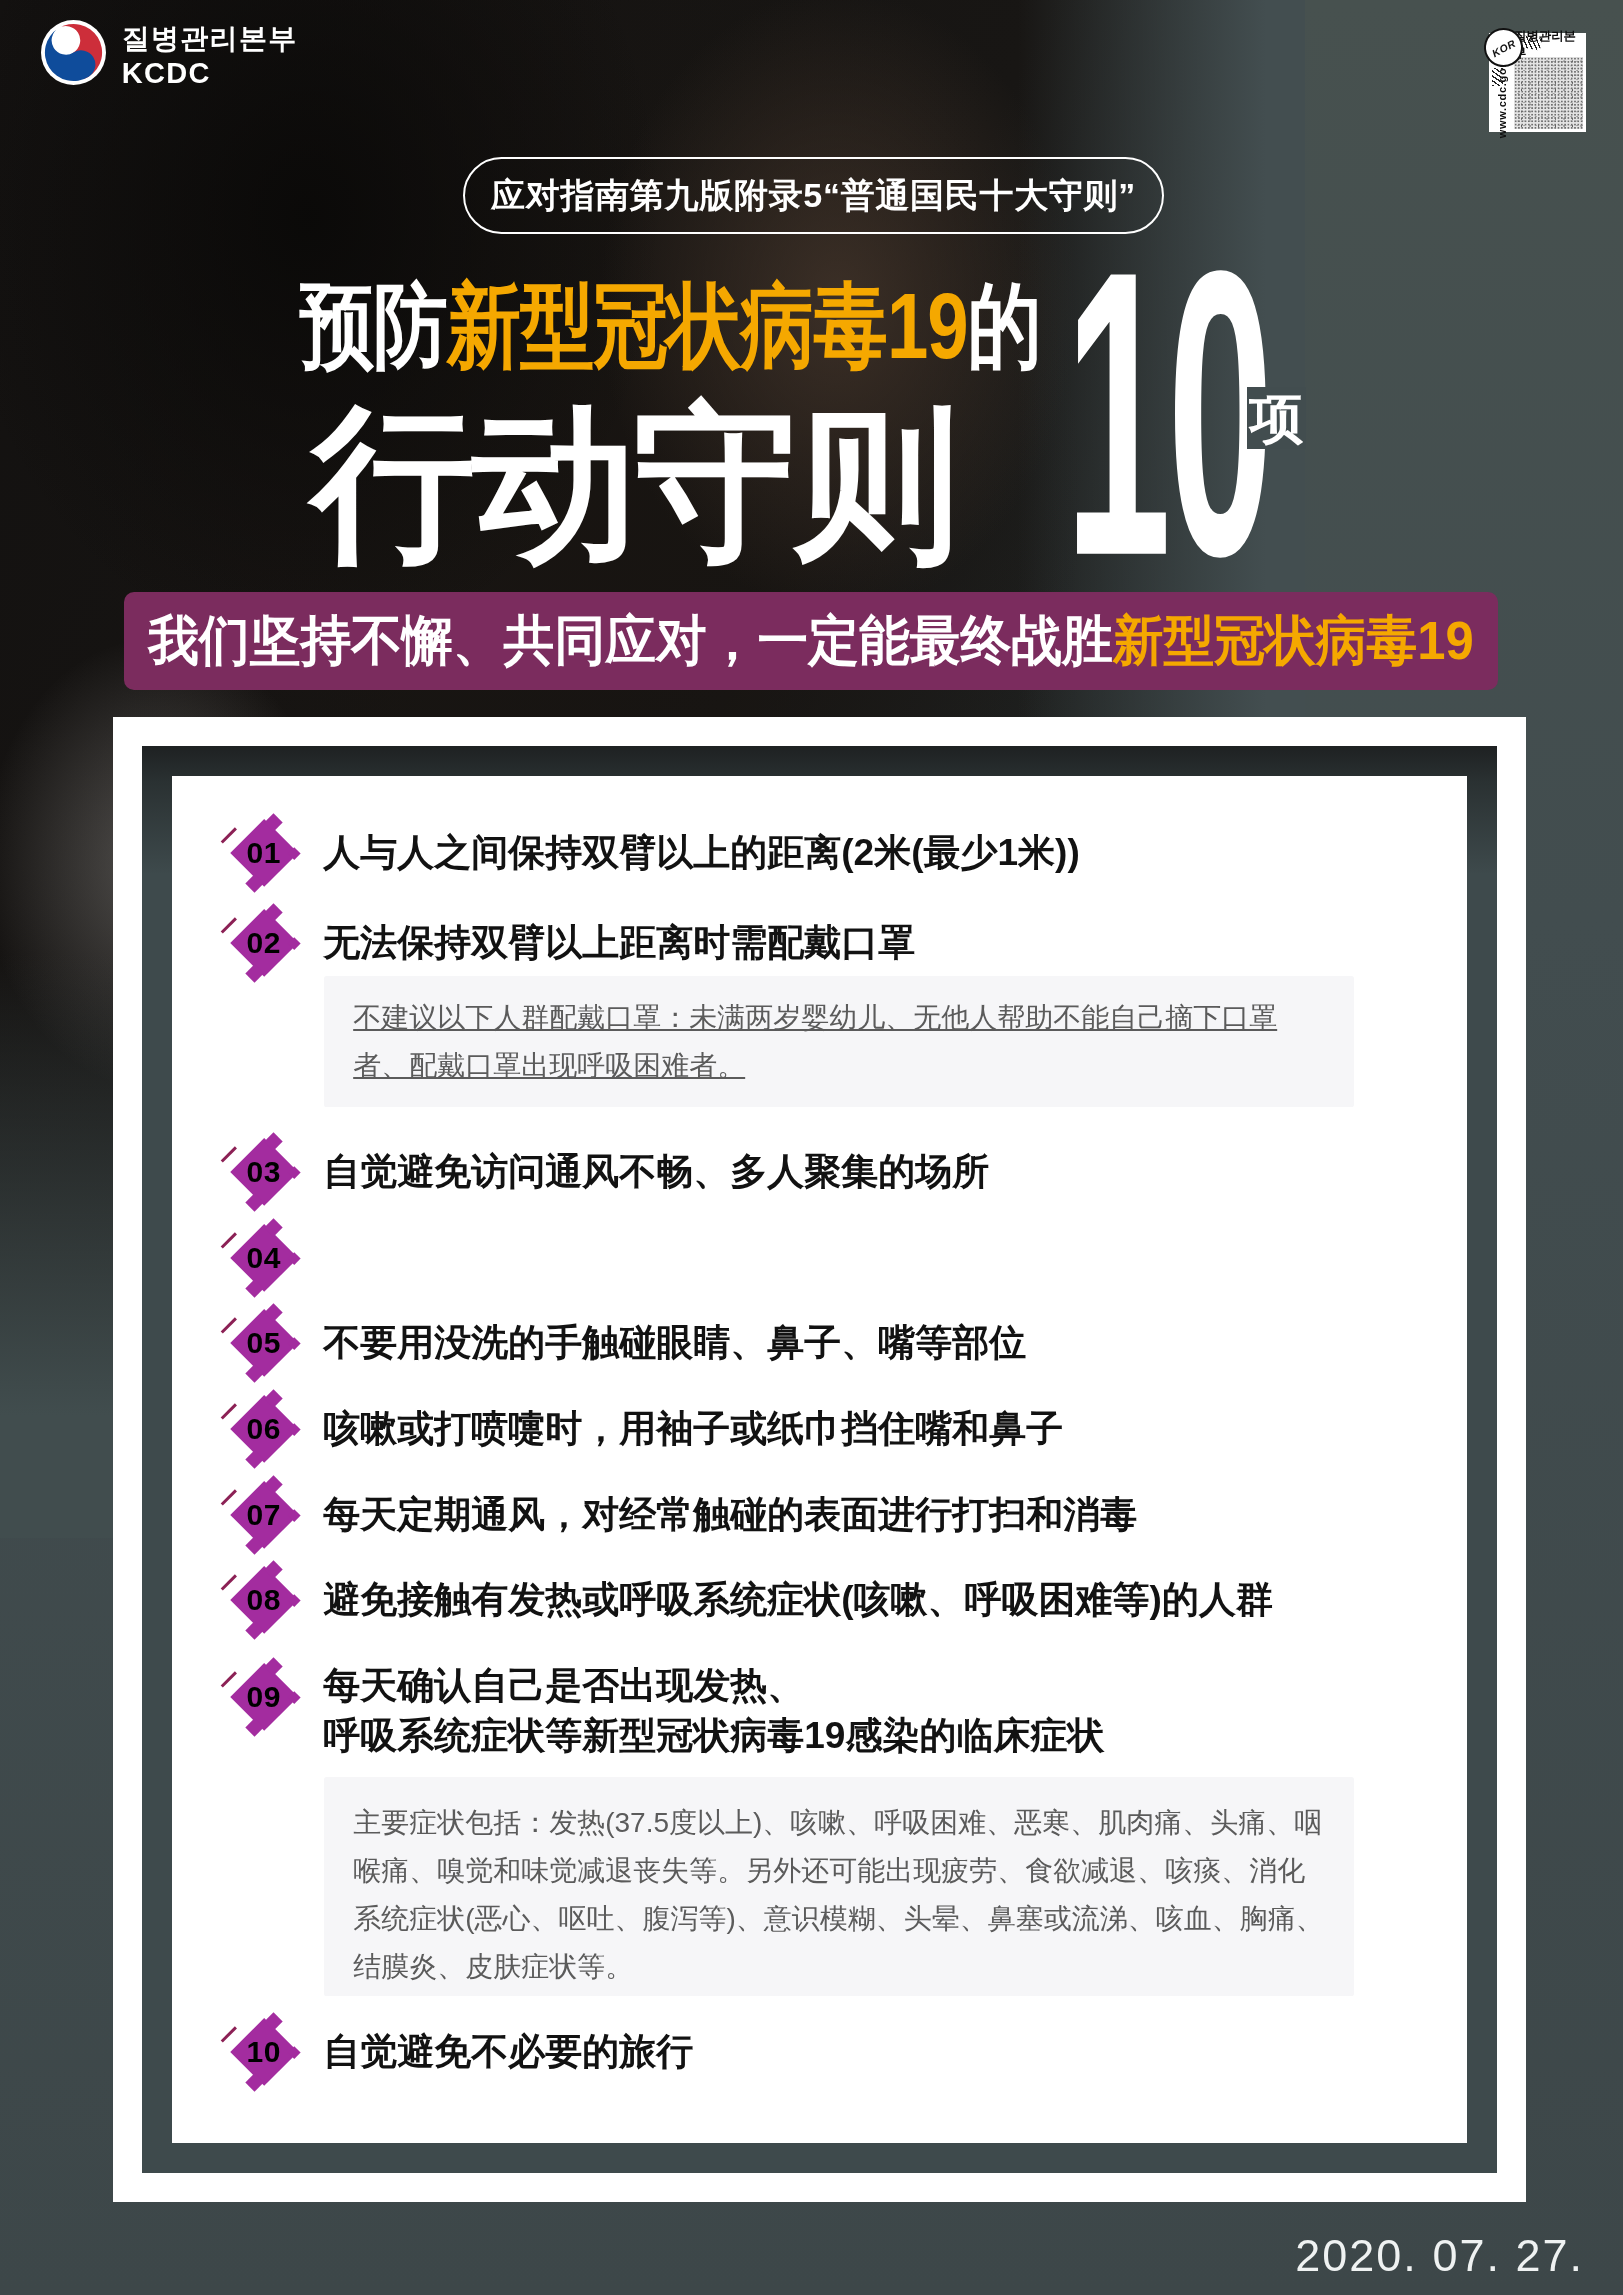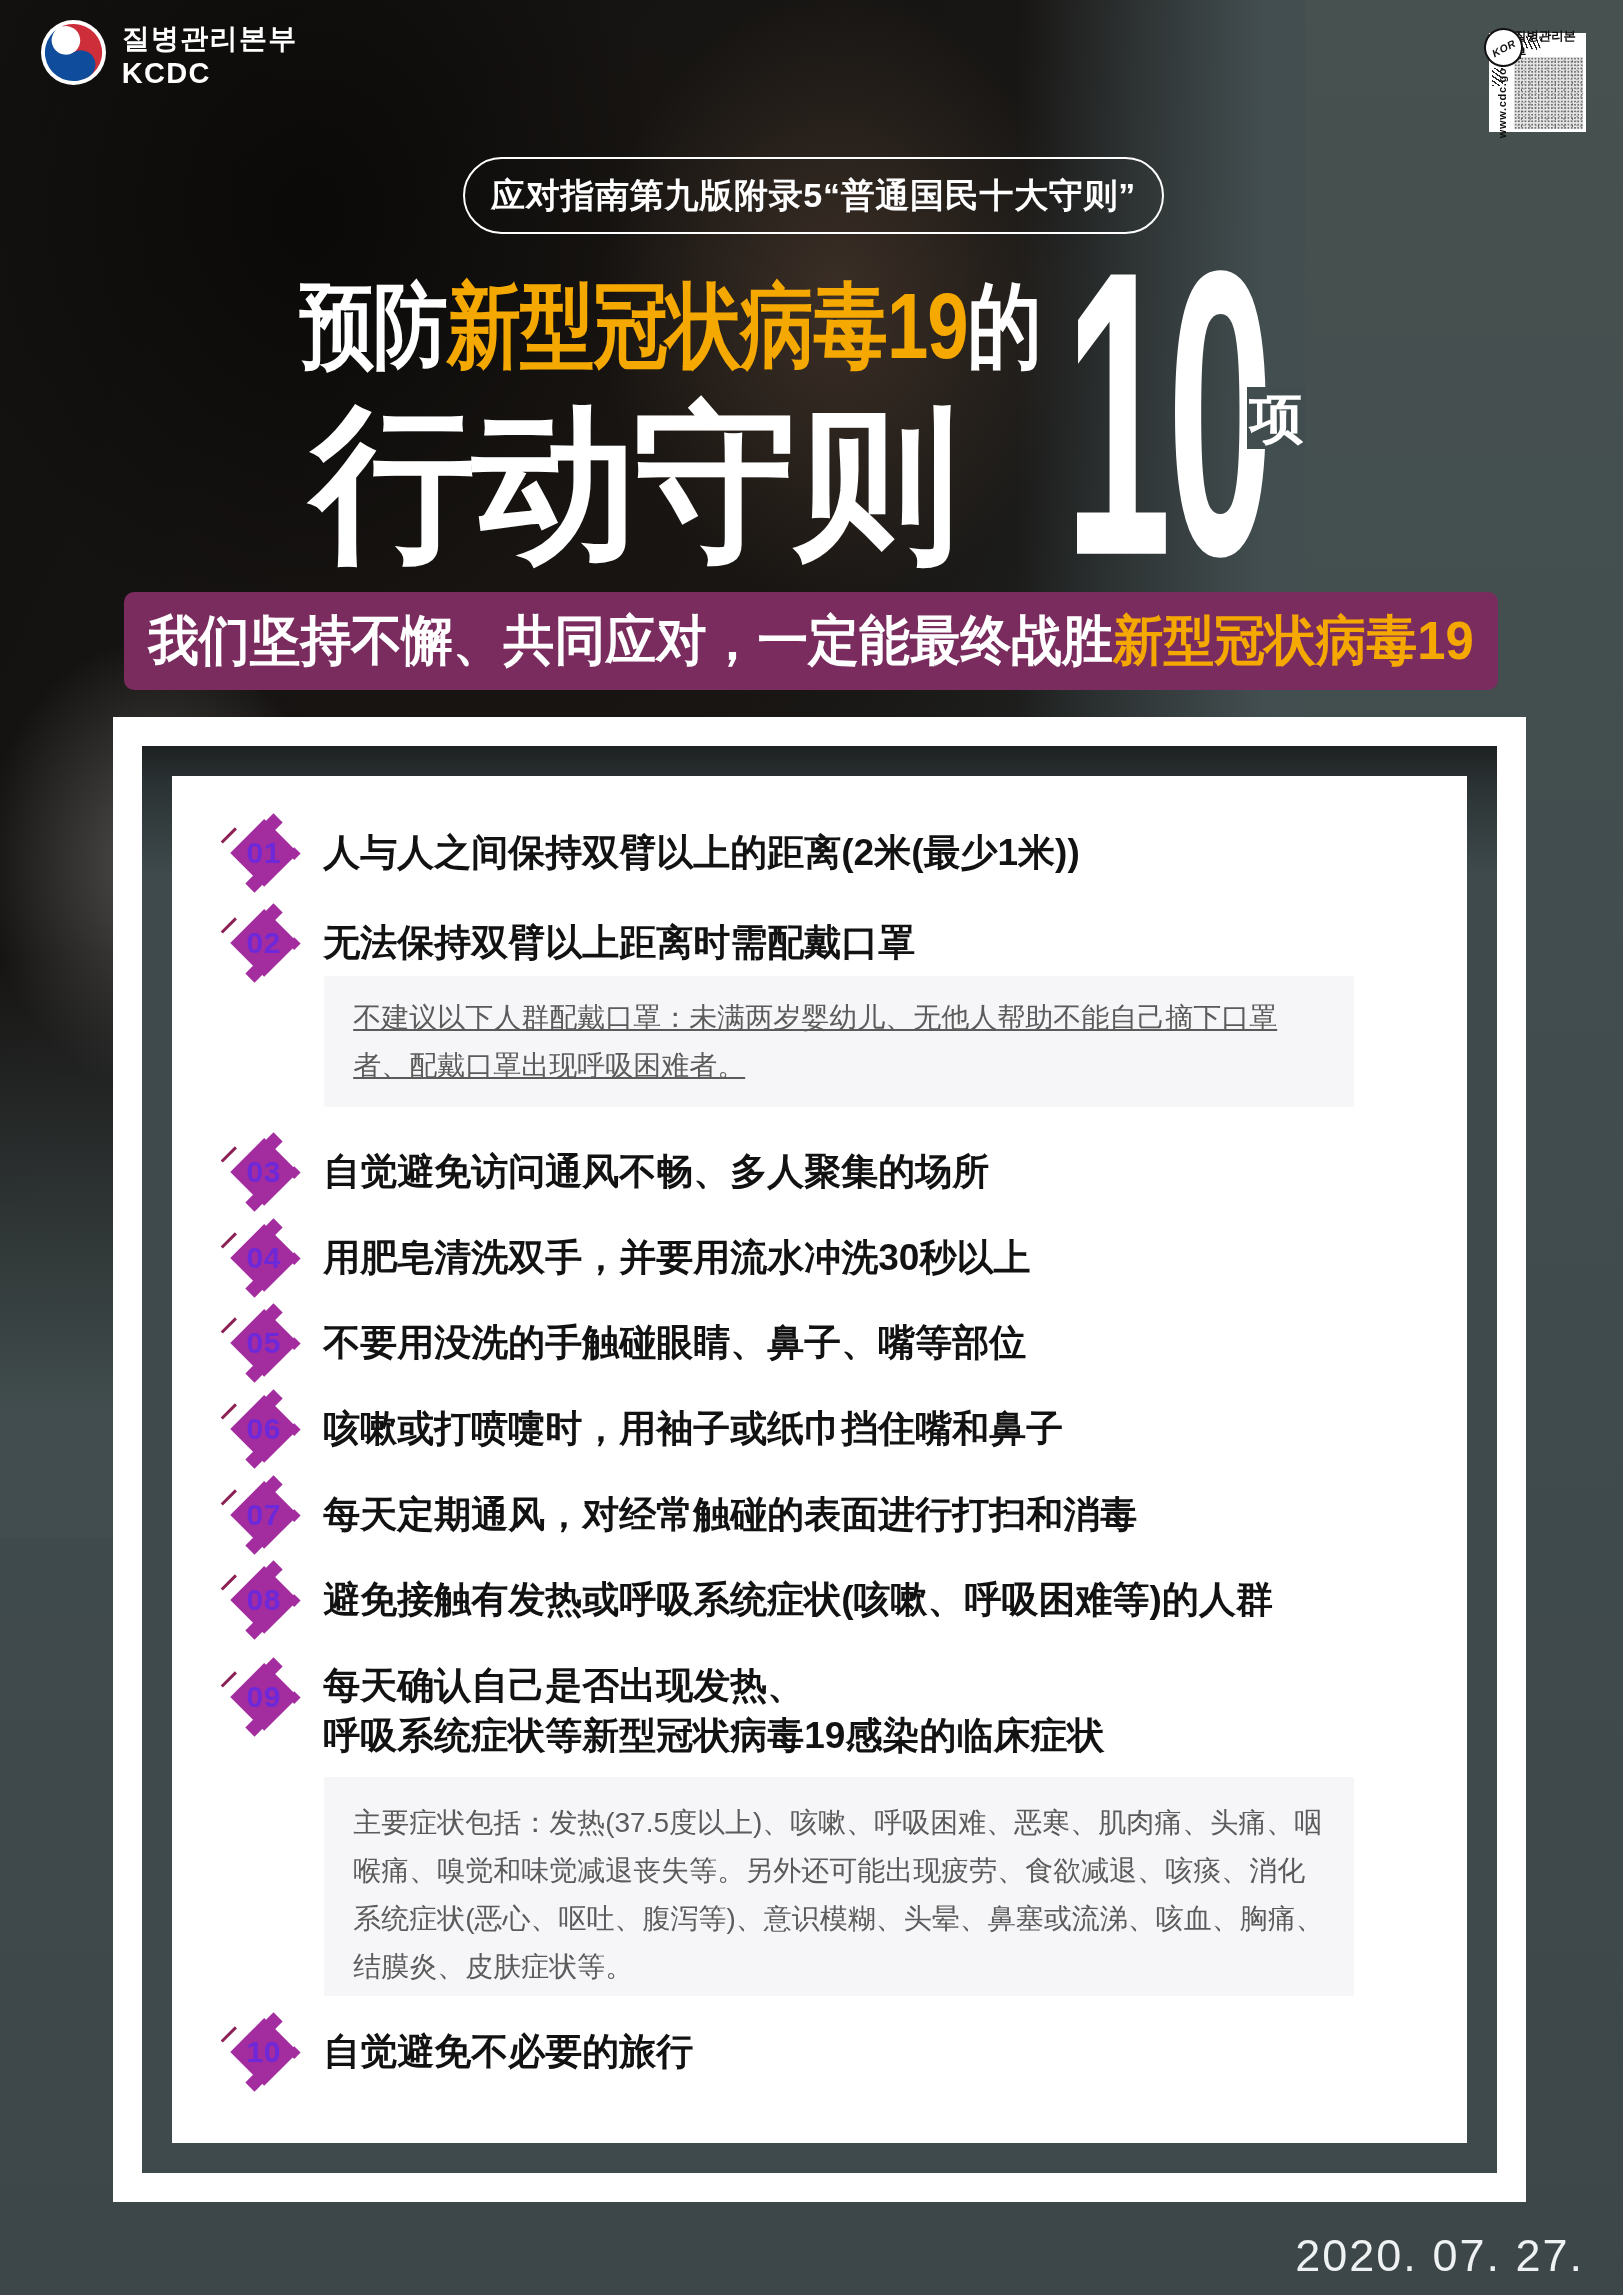--- a/index.html
+++ b/index.html
@@ -72,21 +72,21 @@
   .rule.two{align-items:flex-start;}
   .rtext{font-size:37px;font-weight:700;color:#121212;letter-spacing:0;white-space:nowrap;}
   .rule.two .rtext{line-height:50px;margin-top:-1.3px;white-space:normal;width:1112px;}
   .badge{position:relative;width:68px;height:68px;flex:0 0 68px;}
   .badge .dm{position:absolute;inset:9.8px;background:#a32c9f;transform:rotate(45deg);}
   .badge .tab1{position:absolute;left:37px;top:-2.6px;width:13px;height:13px;background:#a32c9f;transform:rotate(45deg);}
   .badge .tab2{position:absolute;left:18.3px;top:58px;width:13px;height:13px;background:#a32c9f;transform:rotate(45deg);}
   .badge .tab3{position:absolute;left:60px;top:30px;width:8.5px;height:8.5px;background:#a32c9f;transform:rotate(45deg);}
   .badge .dash{position:absolute;left:-10.5px;top:15.7px;width:19.6px;height:3.3px;background:#8c2155;transform:rotate(-45deg);}
   .badge .num{position:absolute;inset:0;display:flex;align-items:center;justify-content:center;
-              color:#6d28d9;font-size:30px;font-weight:800;letter-spacing:0.7px;}
+              color:#000000;font-size:30px;font-weight:800;letter-spacing:0.7px;}
 
   
   .note{position:absolute;left:152px;width:1030px;background:#f6f6f8;border-radius:2.6px;
         color:#5b5b5b;font-size:28px;line-height:48px;padding:18.3px 29.4px;box-sizing:border-box;}
   .note1{top:200px;height:131px;text-decoration:underline;}
   .note2{top:1001px;height:219px;padding-top:22px;line-height:48px;}
 
   
   .date{position:absolute;right:39px;top:2230px;font-size:45px;font-weight:500;color:#eff2f2;letter-spacing:2px;}
 </style>
@@ -182,21 +182,20 @@
 
         <div class="rule" style="top:448px">
           <div class="badge">
             <div class="dm"></div>
               <div class="tab1"></div>
               <div class="tab2"></div>
               <div class="tab3"></div>
               <div class="dash"></div>
             <div class="num">04</div>
           </div>
-          <div class="rtext">用肥皂清洗双手，并要用流水冲洗30秒以上</div>
         </div>
 
         <div class="rule" style="top:533px">
           <div class="badge">
             <div class="dm"></div>
               <div class="tab1"></div>
               <div class="tab2"></div>
               <div class="tab3"></div>
               <div class="dash"></div>
             <div class="num">05</div>

